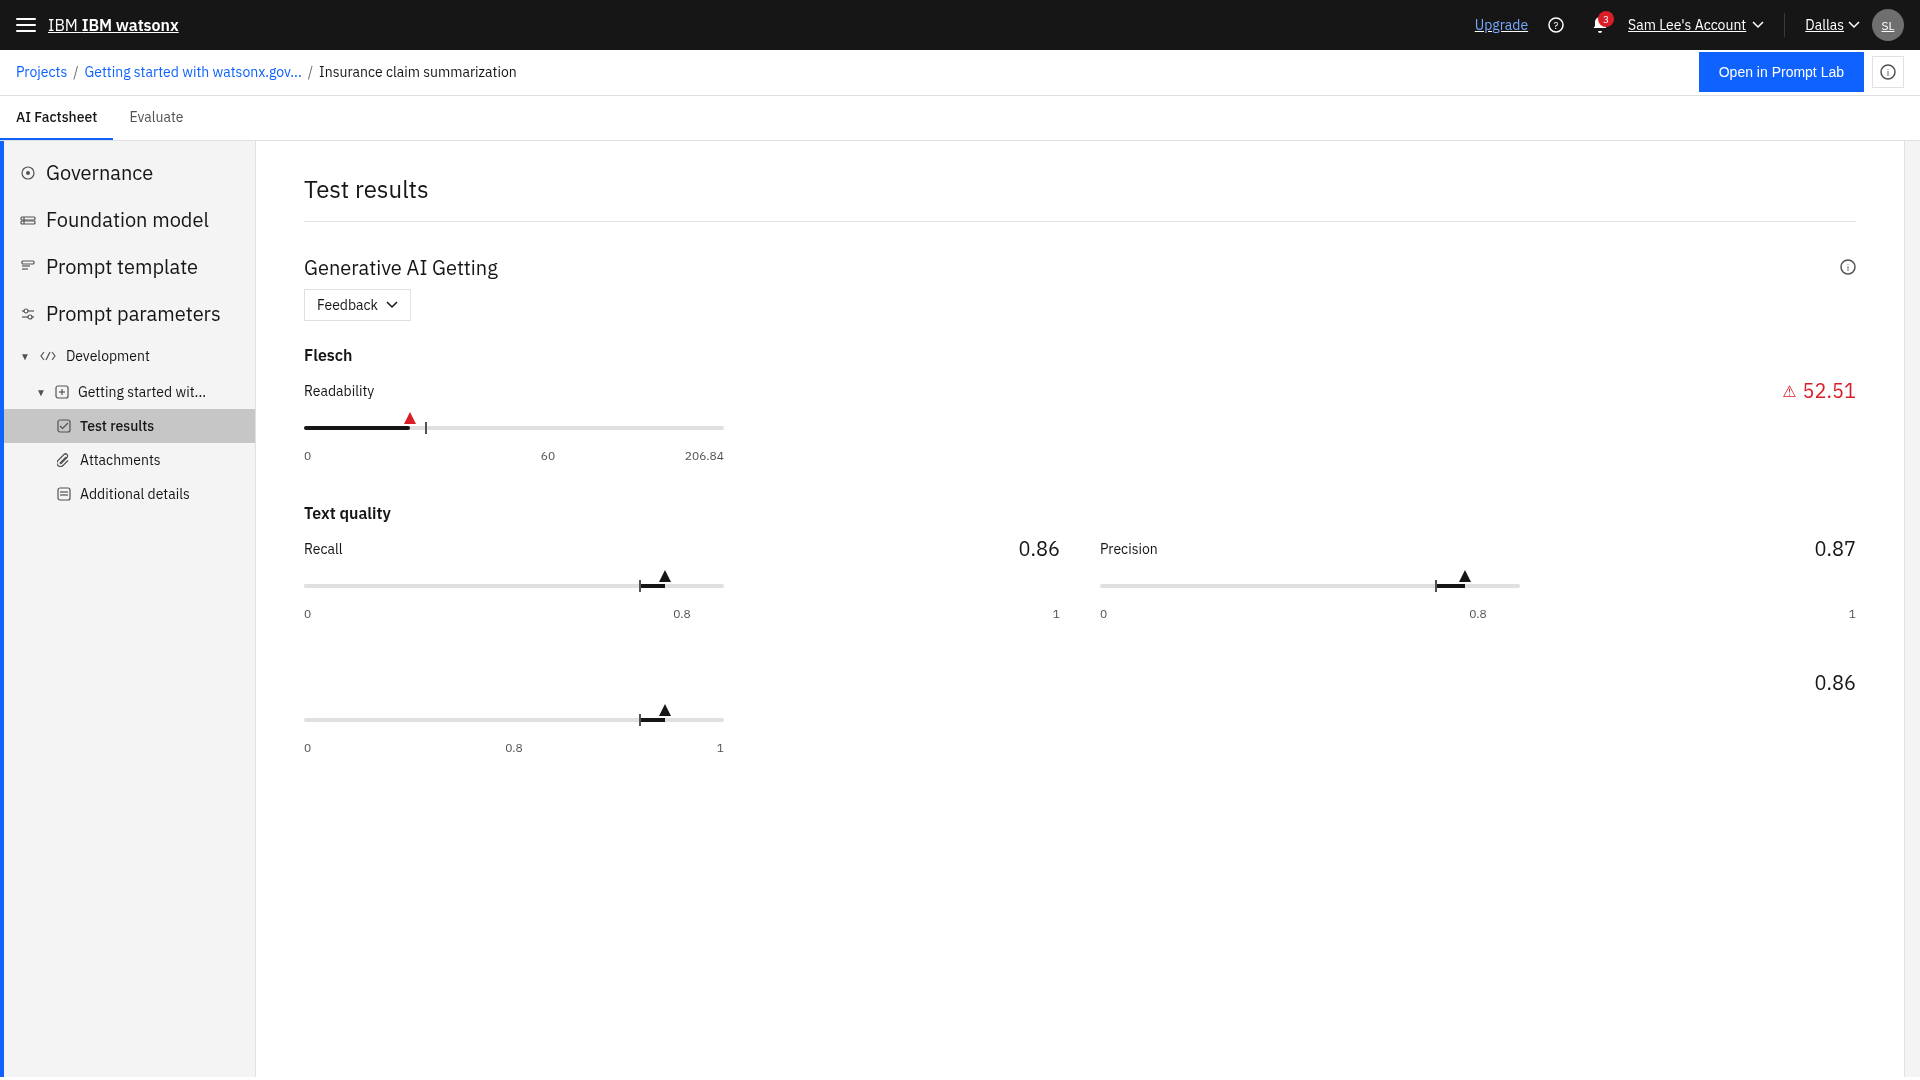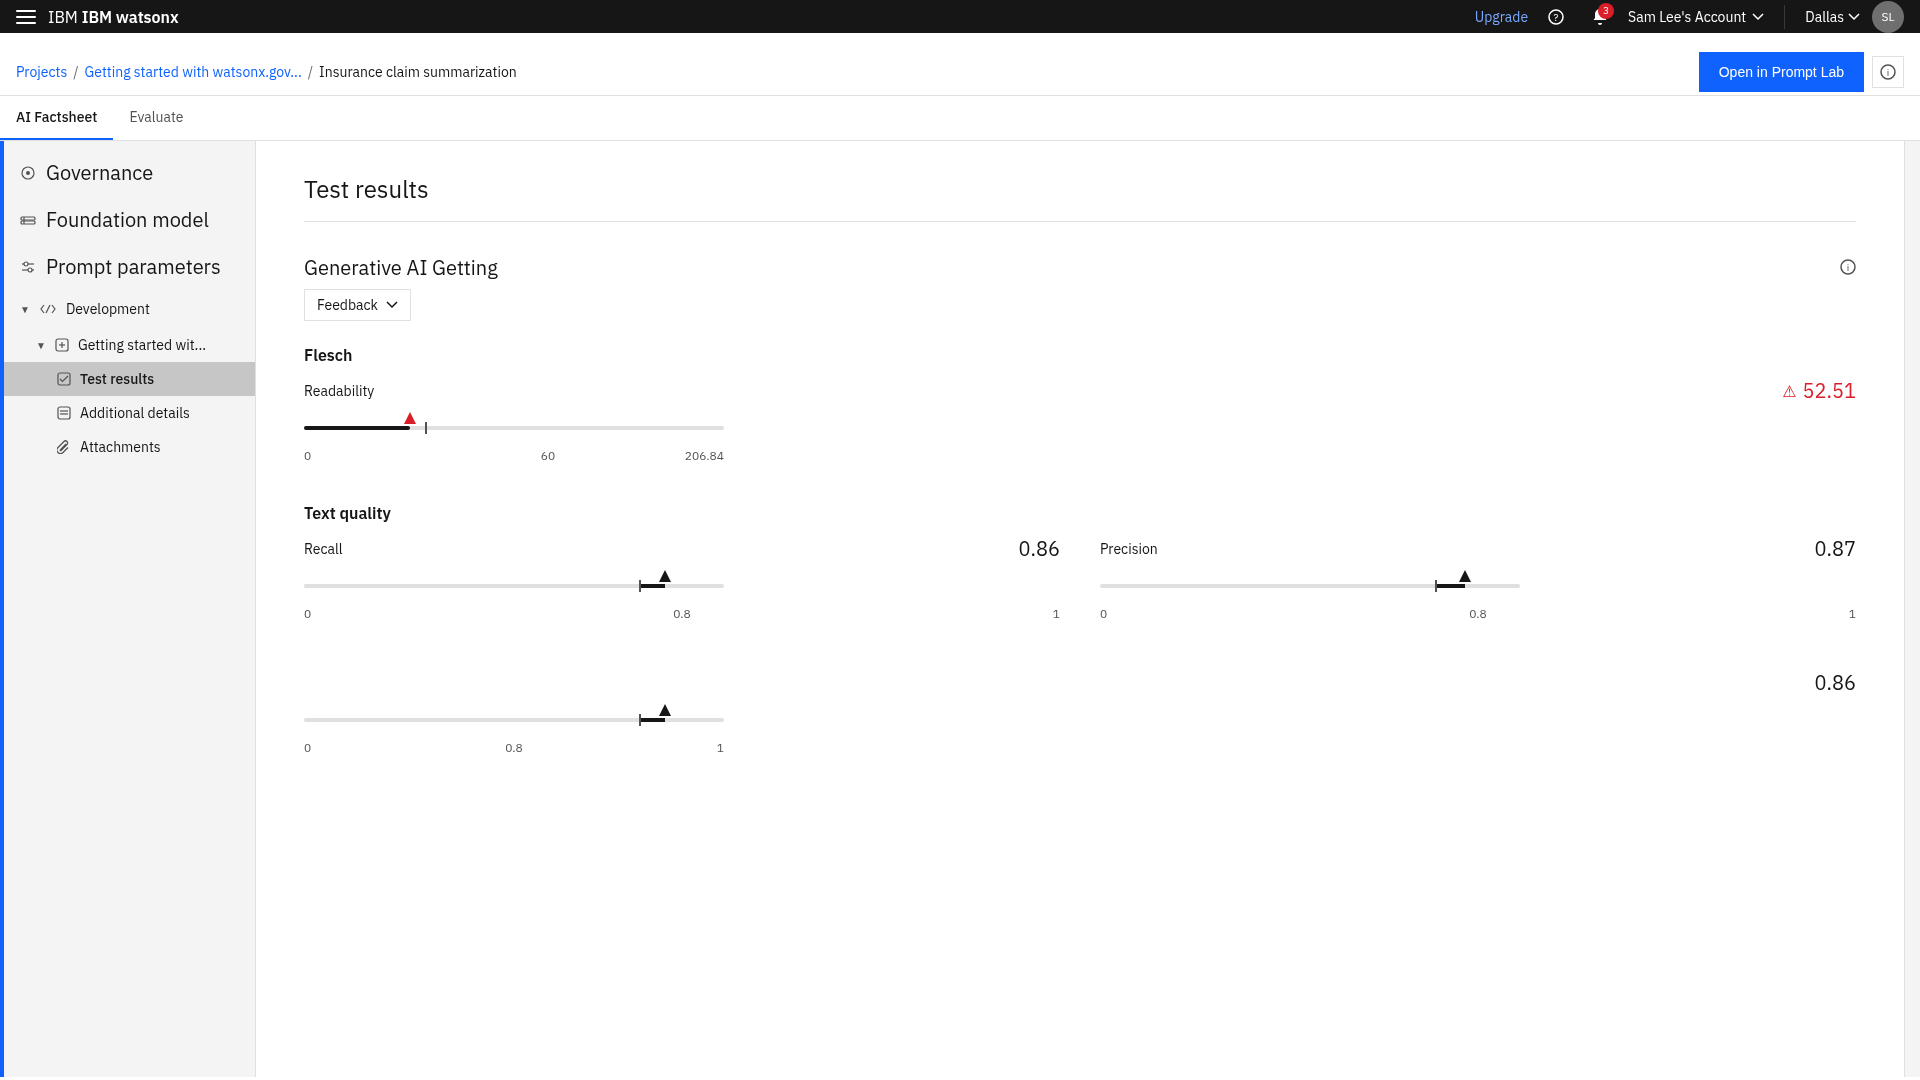--- a/index.html
+++ b/index.html
@@ -2,28 +2,29 @@
 <html><head>
   <meta charset="utf-8">
   <style>
     * { box-sizing: border-box; margin: 0; padding: 0; }
     body { font-family: 'IBM Plex Sans', Arial, sans-serif; background: #fff; color: #161616; font-size: 14px; }
 
     
     .topnav {
       background: #161616;
       color: #fff;
-      height: 33px;
+      height: 50px;
       display: flex;
       align-items: center;
       padding: 0 16px;
       gap: 12px;
       position: fixed;
       top: 0; left: 0; right: 0;
       z-index: 100;
+      text-decoration: underline;
     }
     .topnav-menu-icon { cursor: pointer; display: flex; flex-direction: column; gap: 4px; width: 20px; }
     .topnav-menu-icon span { display: block; height: 2px; background: #fff; border-radius: 1px; }
     .topnav-brand { font-size: 16px; font-weight: 400; color: #fff; margin-right: auto; }
     .topnav-brand strong { font-weight: 600; }
     .topnav-upgrade { color: #78a9ff; font-size: 14px; cursor: pointer; }
     .topnav-help { color: #fff; font-size: 18px; cursor: pointer; width: 32px; height: 32px; display: flex; align-items: center; justify-content: center; border-radius: 50%; }
     .topnav-bell { position: relative; width: 32px; height: 32px; display: flex; align-items: center; justify-content: center; cursor: pointer; }
     .topnav-bell-badge { position: absolute; top: 2px; right: 2px; background: #da1e28; color: #fff; font-size: 10px; width: 16px; height: 16px; border-radius: 50%; display: flex; align-items: center; justify-content: center; }
     .topnav-account { display: flex; align-items: center; gap: 6px; cursor: pointer; color: #fff; font-size: 14px; }
@@ -269,20 +270,30 @@
       <span class="sidebar-item-icon">
         <svg width="16" height="16" viewBox="0 0 16 16" fill="none">
             <rect x="1" y="5" width="14" height="3" rx="1" stroke="#525252" stroke-width="1.2"></rect>
             <rect x="1" y="9" width="14" height="3" rx="1" stroke="#525252" stroke-width="1.2"></rect>
             <line x1="4" y1="5" x2="4" y2="12" stroke="#525252" stroke-width="1.2"></line>
           </svg>
       </span>
       <span class="sidebar-item-label">Foundation model</span>
     </div>
 
+    <div class="sidebar-item">
+      <span class="sidebar-item-icon">
+        <svg width="16" height="16" viewBox="0 0 16 16" fill="none">
+            <rect x="2" y="2" width="12" height="3" rx="1" stroke="#525252" stroke-width="1.2"></rect>
+            <line x1="2" y1="7" x2="10" y2="7" stroke="#525252" stroke-width="1.2"></line>
+            <line x1="2" y1="10" x2="8" y2="10" stroke="#525252" stroke-width="1.2"></line>
+          </svg>
+      </span>
+      <span class="sidebar-item-label">Prompt template</span>
+    </div>
 
     <div class="sidebar-item">
       <span class="sidebar-item-icon">
         <svg width="16" height="16" viewBox="0 0 16 16" fill="none">
             <line x1="2" y1="5" x2="14" y2="5" stroke="#525252" stroke-width="1.2"></line>
             <line x1="2" y1="11" x2="14" y2="11" stroke="#525252" stroke-width="1.2"></line>
             <circle cx="6" cy="5" r="2" fill="white" stroke="#525252" stroke-width="1.2"></circle>
             <circle cx="10" cy="11" r="2" fill="white" stroke="#525252" stroke-width="1.2"></circle>
           </svg>
       </span>
@@ -319,35 +330,35 @@
             <rect x="1" y="1" width="12" height="12" rx="2" stroke="#525252" stroke-width="1.2"></rect>
             <polyline points="3,7 5.5,9.5 11,4" stroke="#525252" stroke-width="1.2" fill="none"></polyline>
           </svg>
       </span>
       <span>Test results</span>
     </div>
 
     <div class="sidebar-sub-sub-item">
       <span class="sidebar-item-icon">
         <svg width="14" height="14" viewBox="0 0 14 14" fill="none">
+            <path d="M11 7.5L6 12.5a3.5 3.5 0 0 1-5-5l6-6a2 2 0 0 1 3 3L4 10.5a.5.5 0 0 1-.7-.7L9 4" stroke="#525252" stroke-width="1.2" fill="none"></path>
+          </svg>
+      </span>
+      <span>Attachments</span>
+    </div>
+
+    <div class="sidebar-sub-sub-item">
+      <span class="sidebar-item-icon">
+        <svg width="14" height="14" viewBox="0 0 14 14" fill="none">
             <rect x="1" y="1" width="12" height="12" rx="2" stroke="#525252" stroke-width="1.2"></rect>
             <line x1="3" y1="5" x2="11" y2="5" stroke="#525252" stroke-width="1.2"></line>
             <line x1="3" y1="8" x2="11" y2="8" stroke="#525252" stroke-width="1.2"></line>
           </svg>
       </span>
       <span>Additional details</span>
-    </div>
-
-    <div class="sidebar-sub-sub-item">
-      <span class="sidebar-item-icon">
-        <svg width="14" height="14" viewBox="0 0 14 14" fill="none">
-            <path d="M11 7.5L6 12.5a3.5 3.5 0 0 1-5-5l6-6a2 2 0 0 1 3 3L4 10.5a.5.5 0 0 1-.7-.7L9 4" stroke="#525252" stroke-width="1.2" fill="none"></path>
-          </svg>
-      </span>
-      <span>Attachments</span>
     </div>
   </aside>
 
   <main class="main-content">
     <h1 class="section-title">Test results</h1>
     <hr class="section-divider">
 
     <div>
       <div class="subsection-title">
         <span>Generative AI Getting</span>

